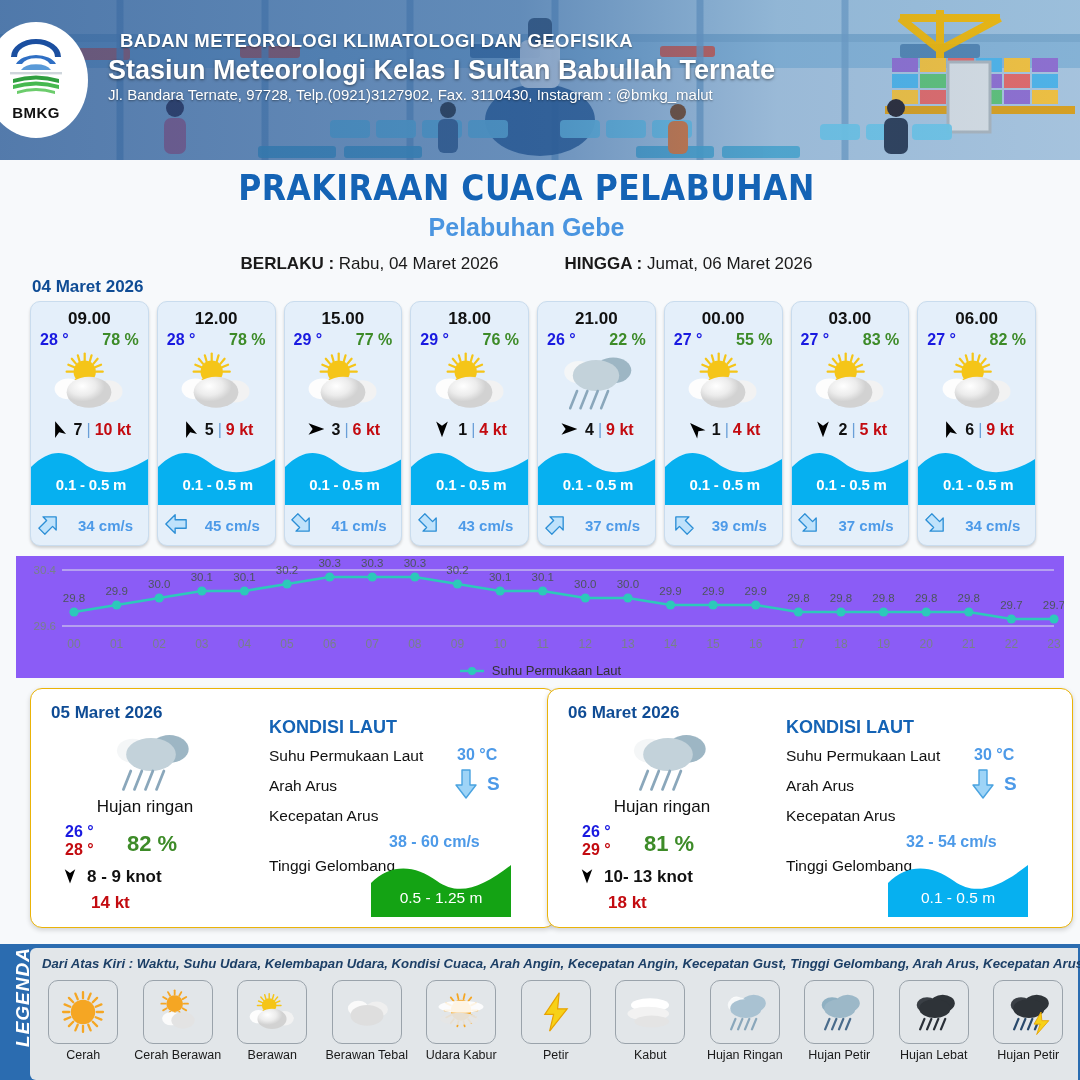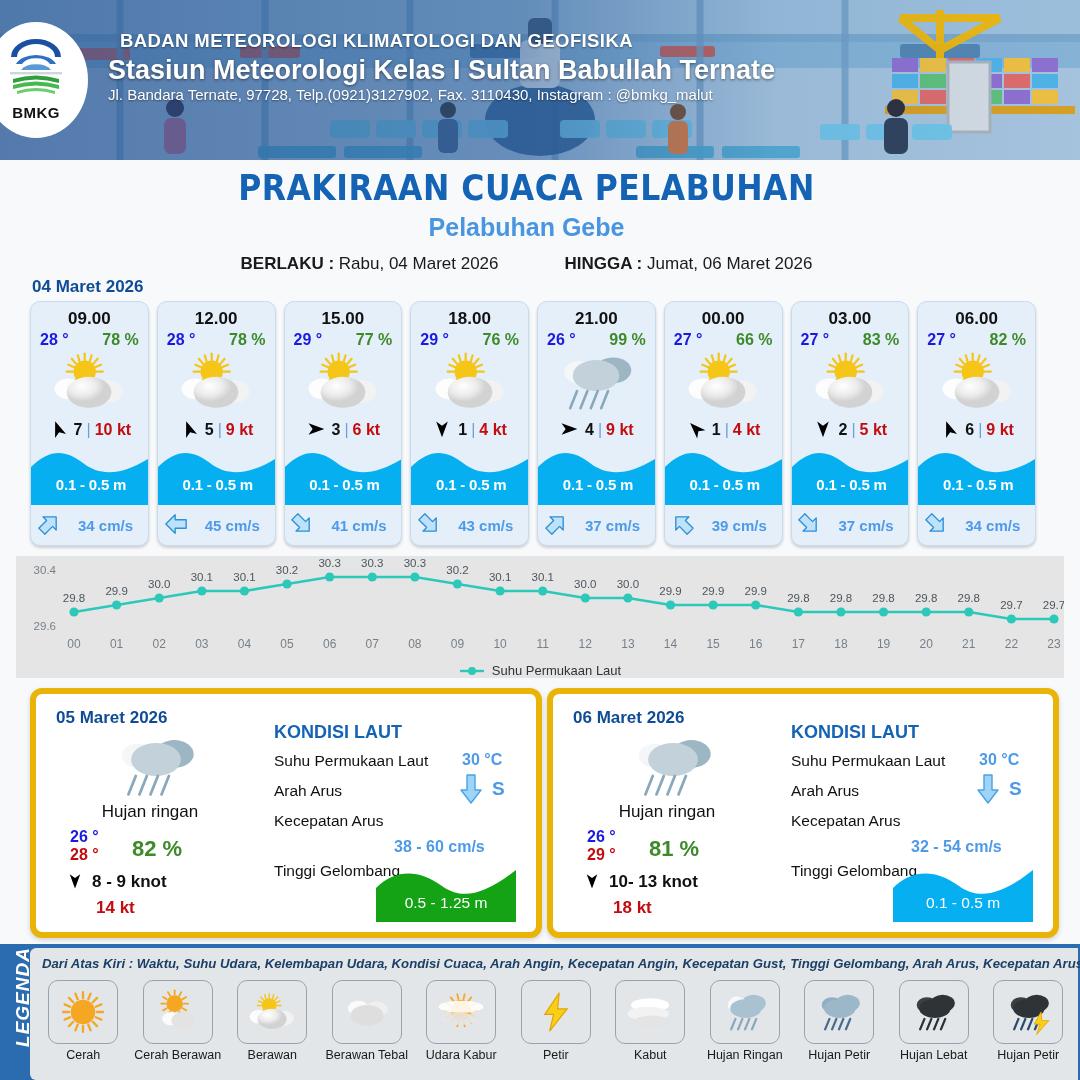--- a/index.html
+++ b/index.html
@@ -65,31 +65,32 @@
   .c-wave svg{display:block;}
   .c-wavetext{
     position:absolute;left:0;bottom:52px;width:120px;text-align:center;
     font-size:15px;font-weight:bold;color:#fff;z-index:3;letter-spacing:-.2px;
   }
   .c-cur{position:absolute;left:0;bottom:8px;width:108px;display:flex;align-items:center;justify-content:center;gap:15px;}
   .c-curarrow{width:26px;height:24px;}
   .c-curtext{font-size:15px;font-weight:bold;color:#4d9ae8;}
 
   
-  #chart-wrap{position:absolute;left:16px;top:556px;width:1048px;height:122px;background:#e5e5e5;}
+  #chart-wrap{position:absolute;left:16px;top:556px;width:1048px;height:122px;background:#8b5cf6;}
   #chart-svg{display:block;}
   #chart-legend{position:absolute;left:0;top:663px;width:1080px;display:flex;align-items:center;justify-content:center;gap:7px;}
   #legend-marker{width:26px;height:10px;}
   #legend-label{font-size:13px;color:#333;}
 
   
   .daily{
     position:absolute;top:688px;width:500px;height:238px;
-    background:#fff;border:6px solid #eab308;border-radius:12px;
+    background:#fff;border:1px solid #eab308;border-radius:12px;
     box-shadow:0 2px 5px rgba(0,0,0,.16);
+    padding-left:24px;
   }
   #daily-0{left:30px;}
   #daily-1{left:547px;}
   .d-date{position:absolute;left:20px;top:14px;font-size:17px;font-weight:bold;color:#0f4c95;}
   .d-icon{position:absolute;left:74px;top:36px;}
   .d-cond{position:absolute;left:0;top:108px;width:228px;text-align:center;font-size:17px;color:#111;}
   .d-temps{position:absolute;left:34px;top:134px;}
   .d-tmin{font-size:16px;font-weight:bold;color:#1a1ae0;}
   .d-tmax{font-size:16px;font-weight:bold;color:#c30b10;}
   .d-hum{position:absolute;left:96px;top:142px;font-size:22px;font-weight:bold;color:#3d8b28;}
@@ -489,21 +490,21 @@
       <span class="c-curarrow"><svg width="24" height="22" viewBox="0 0 28 26" style="transform:rotate(135deg)">
     <path d="M14 1 L25 12 L19 12 L19 25 L9 25 L9 12 L3 12 Z" fill="#bfe2fb" stroke="#2d8fd6" stroke-width="1.6" stroke-linejoin="round"></path>
           </svg></span>
       <span class="c-curtext">43 cm/s</span>
     </div>
     </div>
     <div class="card">
     <div class="c-time">21.00</div>
     <div class="c-tr">
       <span class="c-temp">26 °</span>
-      <span class="c-hum">99 %</span>
+      <span class="c-hum">22 %</span>
     </div>
     <div class="c-icon">
         <svg width="86" height="67.08" viewBox="0 0 100 78">
     <ellipse cx="70" cy="26" rx="21" ry="15" fill="#9db6c4"></ellipse>
     <ellipse cx="30" cy="28" rx="17" ry="13" fill="#f4f6f7"></ellipse>
     <ellipse cx="50" cy="32" rx="27" ry="18" fill="#c3d2da"></ellipse>
     <g stroke="#8aa7bb" stroke-width="3" stroke-linecap="round">
       <line x1="28" y1="50" x2="20" y2="70"></line>
             <line x1="40" y1="50" x2="32" y2="70"></line>
       <line x1="52" y1="50" x2="44" y2="70"></line>
@@ -529,21 +530,21 @@
       <span class="c-curarrow"><svg width="24" height="22" viewBox="0 0 28 26" style="transform:rotate(45deg)">
     <path d="M14 1 L25 12 L19 12 L19 25 L9 25 L9 12 L3 12 Z" fill="#bfe2fb" stroke="#2d8fd6" stroke-width="1.6" stroke-linejoin="round"></path>
           </svg></span>
       <span class="c-curtext">37 cm/s</span>
     </div>
     </div>
     <div class="card">
     <div class="c-time">00.00</div>
     <div class="c-tr">
       <span class="c-temp">27 °</span>
-      <span class="c-hum">66 %</span>
+      <span class="c-hum">55 %</span>
     </div>
     <div class="c-icon">
         <svg width="86" height="61.919999999999995" viewBox="0 0 100 72">
     <g>
       <circle cx="45" cy="24" r="13" fill="#f5c518"></circle>
       <g stroke="#f5c518" stroke-width="2.6" stroke-linecap="round">
         <line x1="45" y1="3" x2="45" y2="11"></line>
               <line x1="45" y1="37" x2="45" y2="45"></line>
         <line x1="24" y1="24" x2="32" y2="24"></line>
               <line x1="58" y1="24" x2="66" y2="24"></line>

